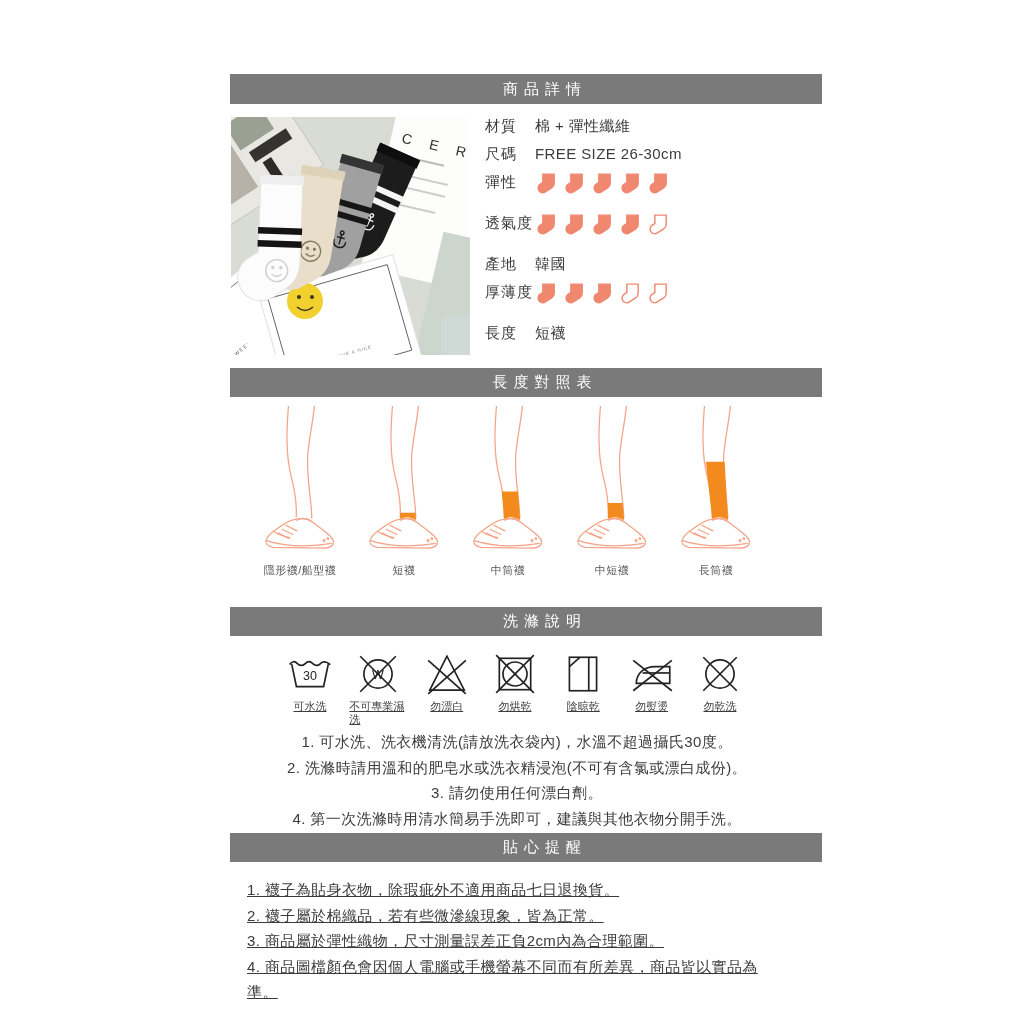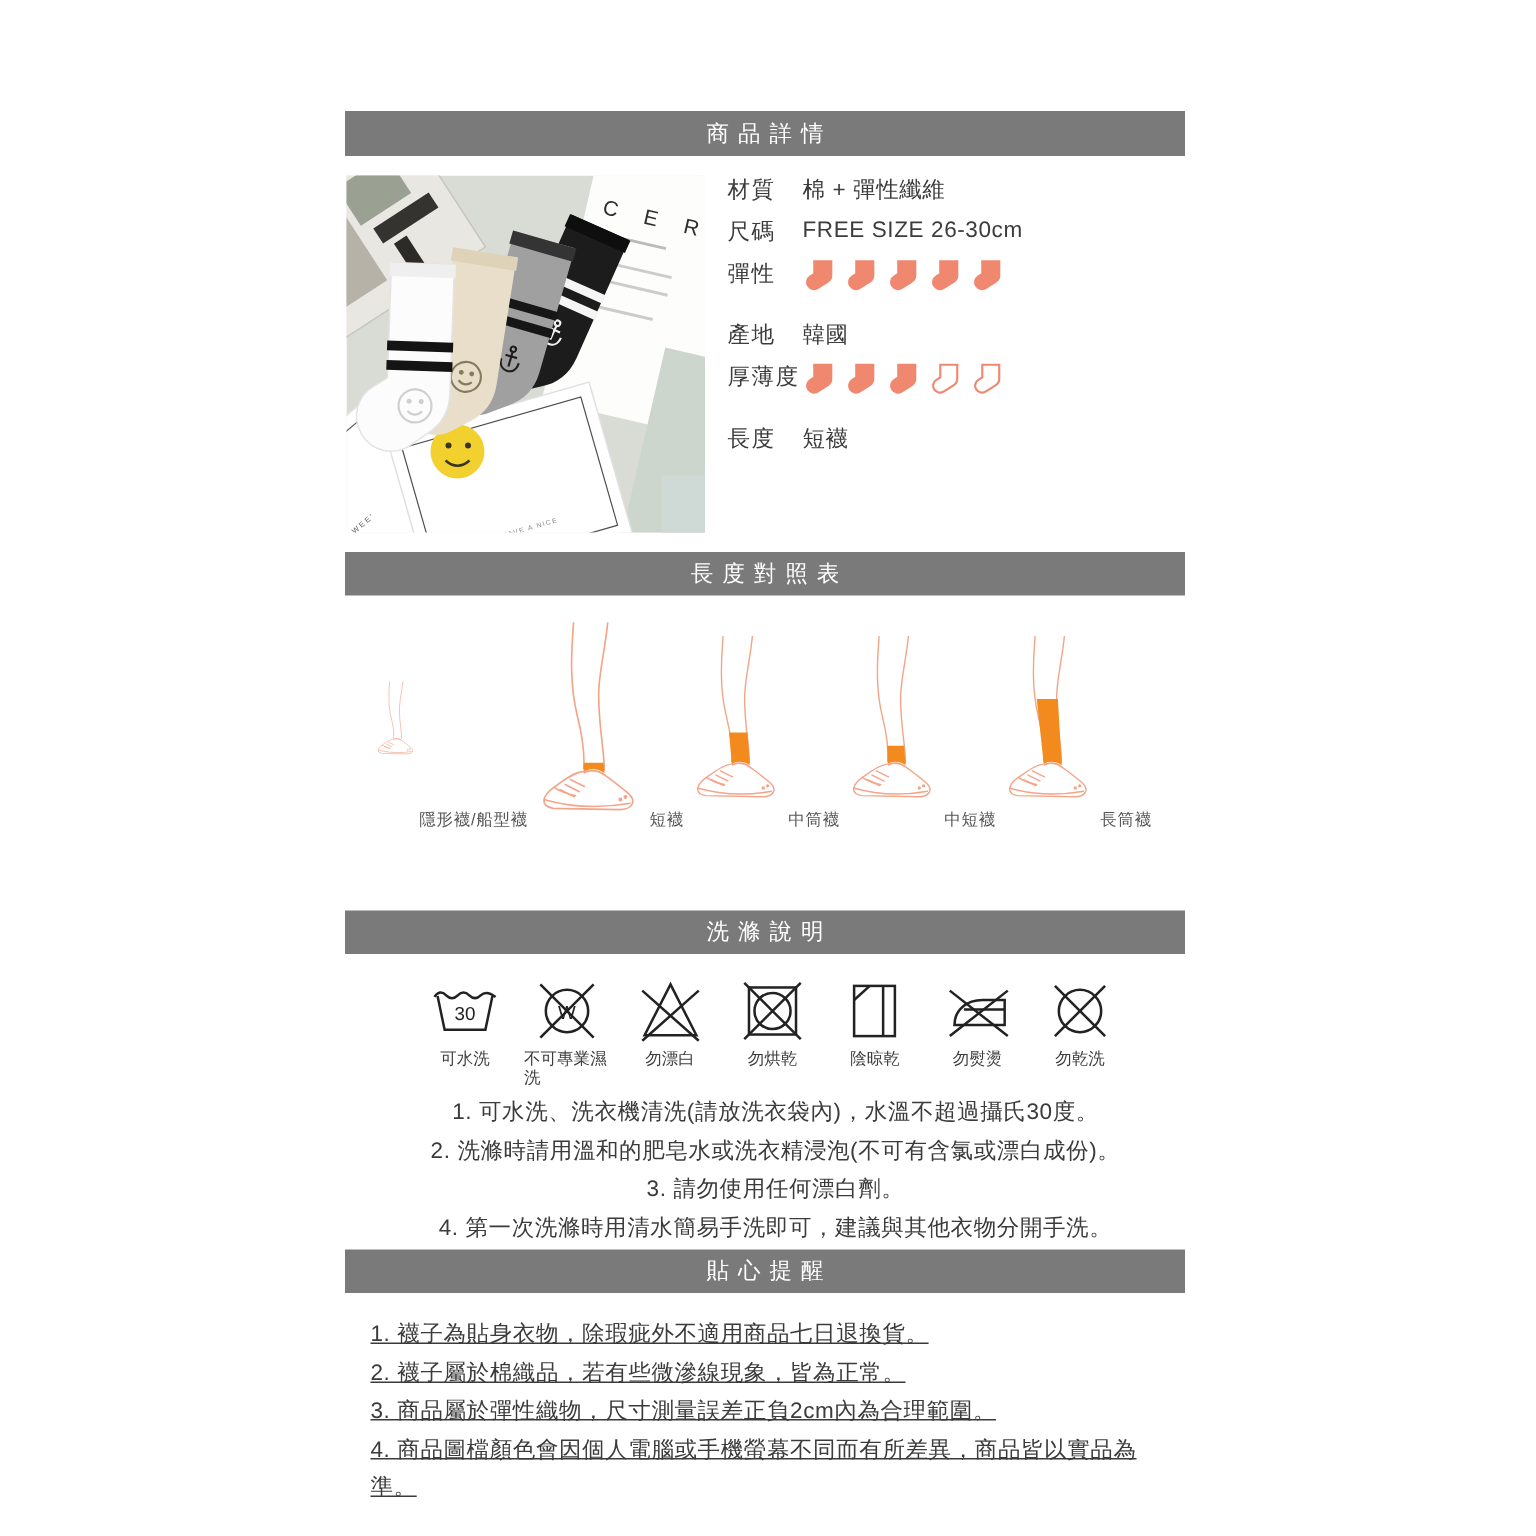--- a/index.html
+++ b/index.html
@@ -1,37 +1,37 @@
 <!DOCTYPE html>
 <html><head>
 <meta charset="utf-8">
 <style>
   html,body{margin:0;padding:0;background:#fff;}
   .page{position:relative;width:1024px;height:1024px;background:#ffffff;overflow:hidden;
         font-family:"Liberation Sans","DejaVu Sans",sans-serif;color:#3c3c3c;}
   .section-bar{position:absolute;left:230px;width:560px;height:29px;background:#7a7a7a;
         color:#fff;display:flex;align-items:center;justify-content:center;
-        font-size:15px;letter-spacing:6px;text-indent:6px;}
+        font-size:15px;letter-spacing:6px;text-indent:6px;padding-left:32px;}
   #bar-details{top:74px;height:30px;}
   #bar-length{top:368px;}
   #bar-wash{top:607px;}
   #bar-reminder{top:833px;}
   .photo{position:absolute;left:231px;top:117px;width:239px;height:238px;}
   .details{position:absolute;left:485px;top:117px;width:300px;}
   .detail-row{display:flex;align-items:flex-start;height:28px;font-size:15px;}
   .detail-row.rating{height:41px;}
   .detail-label{width:50px;flex:0 0 50px;letter-spacing:1px;}
   .detail-value{letter-spacing:0.4px;}
   .socks{display:flex;gap:5px;align-items:center;}
   .legs-row{position:absolute;left:230px;top:404px;width:560px;display:flex;
         justify-content:space-between;padding:0 22px 0 18px;box-sizing:border-box;}
-  .leg-item{display:flex;flex-direction:row;align-items:flex-end;width:104px;}
+  .leg-item{display:flex;flex-direction:column;align-items:center;width:104px;}
   .leg-label{margin-top:9px;font-size:11px;color:#555;letter-spacing:0.5px;white-space:nowrap;}
   .laundry-row{position:absolute;left:281px;top:651px;width:468px;display:flex;
-        justify-content:space-between;align-items:flex-start;}
+        justify-content:space-between;align-items:flex-start;text-decoration:underline;}
   .laundry-item{display:flex;flex-direction:column;align-items:center;width:58px;}
   .laundry-label{margin-top:3px;font-size:11px;color:#3d3d3d;line-height:13px;}
   .text-list{position:absolute;left:247px;width:540px;font-size:15px;color:#3b3b3b;}
   #wash-list{top:729px;text-align:center;}
   #reminder-list{top:877px;text-decoration:underline;}
   .list-line{line-height:25.6px;letter-spacing:0.4px;}
 </style>
 </head>
 <body>
 
@@ -157,20 +157,40 @@
      <path d="M8.2 1.2 H20 V11 C20 12.9 19 14.6 17.4 15.6 L10.8 19.8 C8.5 21.3 5.5 20.6 4 18.4 C2.5 16.1 3.2 13.1 5.5 11.7 L8.2 10 Z" fill="#f0876f" stroke="#f0876f" stroke-width="1.5"></path>
           </svg>
           <svg width="23" height="23" viewBox="0 0 24 24">
      <path d="M8.2 1.2 H20 V11 C20 12.9 19 14.6 17.4 15.6 L10.8 19.8 C8.5 21.3 5.5 20.6 4 18.4 C2.5 16.1 3.2 13.1 5.5 11.7 L8.2 10 Z" fill="#f0876f" stroke="#f0876f" stroke-width="1.5"></path>
           </svg>
           <svg width="23" height="23" viewBox="0 0 24 24">
      <path d="M8.2 1.2 H20 V11 C20 12.9 19 14.6 17.4 15.6 L10.8 19.8 C8.5 21.3 5.5 20.6 4 18.4 C2.5 16.1 3.2 13.1 5.5 11.7 L8.2 10 Z" fill="#f0876f" stroke="#f0876f" stroke-width="1.5"></path>
           </svg>
         </span>
       </div>
+      <div class="detail-row rating">
+        <span class="detail-label">透氣度</span>
+        <span class="socks">
+          <svg width="23" height="23" viewBox="0 0 24 24">
+     <path d="M8.2 1.2 H20 V11 C20 12.9 19 14.6 17.4 15.6 L10.8 19.8 C8.5 21.3 5.5 20.6 4 18.4 C2.5 16.1 3.2 13.1 5.5 11.7 L8.2 10 Z" fill="#f0876f" stroke="#f0876f" stroke-width="1.5"></path>
+          </svg>
+          <svg width="23" height="23" viewBox="0 0 24 24">
+     <path d="M8.2 1.2 H20 V11 C20 12.9 19 14.6 17.4 15.6 L10.8 19.8 C8.5 21.3 5.5 20.6 4 18.4 C2.5 16.1 3.2 13.1 5.5 11.7 L8.2 10 Z" fill="#f0876f" stroke="#f0876f" stroke-width="1.5"></path>
+          </svg>
+          <svg width="23" height="23" viewBox="0 0 24 24">
+     <path d="M8.2 1.2 H20 V11 C20 12.9 19 14.6 17.4 15.6 L10.8 19.8 C8.5 21.3 5.5 20.6 4 18.4 C2.5 16.1 3.2 13.1 5.5 11.7 L8.2 10 Z" fill="#f0876f" stroke="#f0876f" stroke-width="1.5"></path>
+          </svg>
+          <svg width="23" height="23" viewBox="0 0 24 24">
+     <path d="M8.2 1.2 H20 V11 C20 12.9 19 14.6 17.4 15.6 L10.8 19.8 C8.5 21.3 5.5 20.6 4 18.4 C2.5 16.1 3.2 13.1 5.5 11.7 L8.2 10 Z" fill="#f0876f" stroke="#f0876f" stroke-width="1.5"></path>
+          </svg>
+          <svg width="23" height="23" viewBox="0 0 24 24">
+     <path d="M8.2 1.2 H20 V11 C20 12.9 19 14.6 17.4 15.6 L10.8 19.8 C8.5 21.3 5.5 20.6 4 18.4 C2.5 16.1 3.2 13.1 5.5 11.7 L8.2 10 Z" fill="#ffffff" stroke="#f0876f" stroke-width="1.5"></path>
+          </svg>
+        </span>
+      </div>
       <div class="detail-row">
         <span class="detail-label">產地</span>
         <span class="detail-value">韓國</span>
       </div>
       <div class="detail-row rating">
         <span class="detail-label">厚薄度</span>
         <span class="socks">
           <svg width="23" height="23" viewBox="0 0 24 24">
      <path d="M8.2 1.2 H20 V11 C20 12.9 19 14.6 17.4 15.6 L10.8 19.8 C8.5 21.3 5.5 20.6 4 18.4 C2.5 16.1 3.2 13.1 5.5 11.7 L8.2 10 Z" fill="#f0876f" stroke="#f0876f" stroke-width="1.5"></path>
           </svg>

